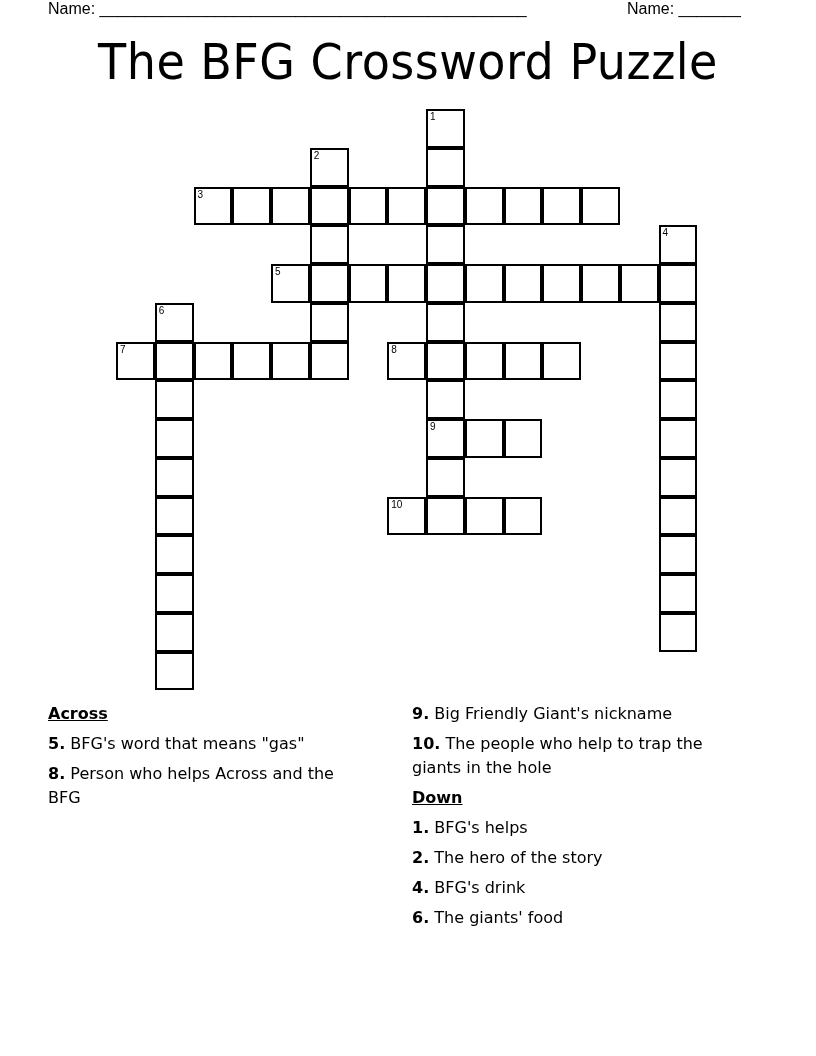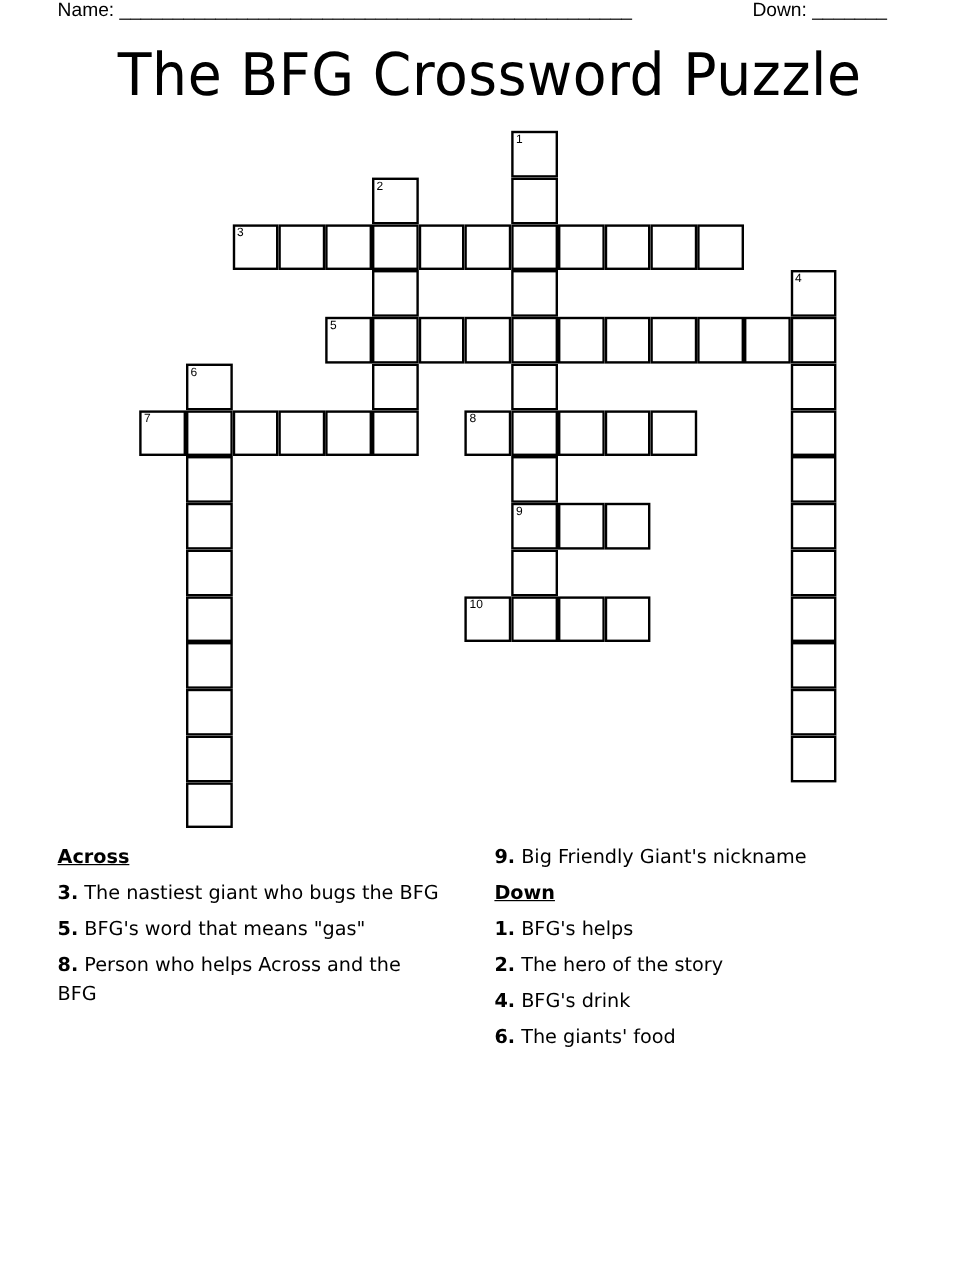--- a/index.html
+++ b/index.html
@@ -32,21 +32,21 @@
     .clues.right { left: 412px; width: 340px; }
     .clue-heading { text-decoration: underline; font-weight: bold; margin-bottom: 6px; display: block; }
     .clue { margin-bottom: 6px; }
     .clue .cn { font-weight: bold; }
   </style>
 </head>
 <body>
 
 <div class="header-line">
   <span class="name-label">Name: ________________________________________________</span>
-  <span class="date-label">Down: _______</span>
+  <span class="date-label">Name: _______</span>
 </div>
 
 <div class="title">The BFG Crossword Puzzle</div>
 
 <div class="grid" id="grid">
     <div class="cell" style="left: 427px; top: 110px;">
       <span class="num">1</span>
     </div>
     <div class="cell" style="left: 427px; top: 148.75px;"></div>
     <div class="cell" style="left: 427px; top: 187.5px;"></div>
@@ -130,25 +130,25 @@
     <div class="cell" style="left: 504.5px; top: 420px;"></div>
     <div class="cell" style="left: 388.25px; top: 497.5px; text-decoration: underline;">
       <span class="num">10</span>
     </div>
     <div class="cell" style="left: 465.75px; top: 497.5px;"></div>
     <div class="cell" style="left: 504.5px; top: 497.5px;"></div>
   </div>
 
 <div class="clues left">
   <span class="clue-heading">Across</span>
-  <div class="clue"><span class="cn">3.</span><span> The nastiest giant who bugs the BFG</span></div>
   <div class="clue"><span class="cn">5.</span><span> BFG's word that means "gas"</span></div>
   <div class="clue"><span class="cn">8.</span><span> Person who helps Across and the BFG</span></div>
 </div>
 
 <div class="clues right">
   <div class="clue"><span class="cn">9.</span><span> Big Friendly Giant's nickname</span></div>
+  <div class="clue"><span class="cn">10.</span><span> The people who help to trap the giants in the hole</span></div>
   <span class="clue-heading">Down</span>
   <div class="clue"><span class="cn">1.</span><span> BFG's helps</span></div>
   <div class="clue"><span class="cn">2.</span><span> The hero of the story</span></div>
   <div class="clue"><span class="cn">4.</span><span> BFG's drink</span></div>
   <div class="clue"><span class="cn">6.</span><span> The giants' food</span></div>
 </div>
 
 </body></html>

